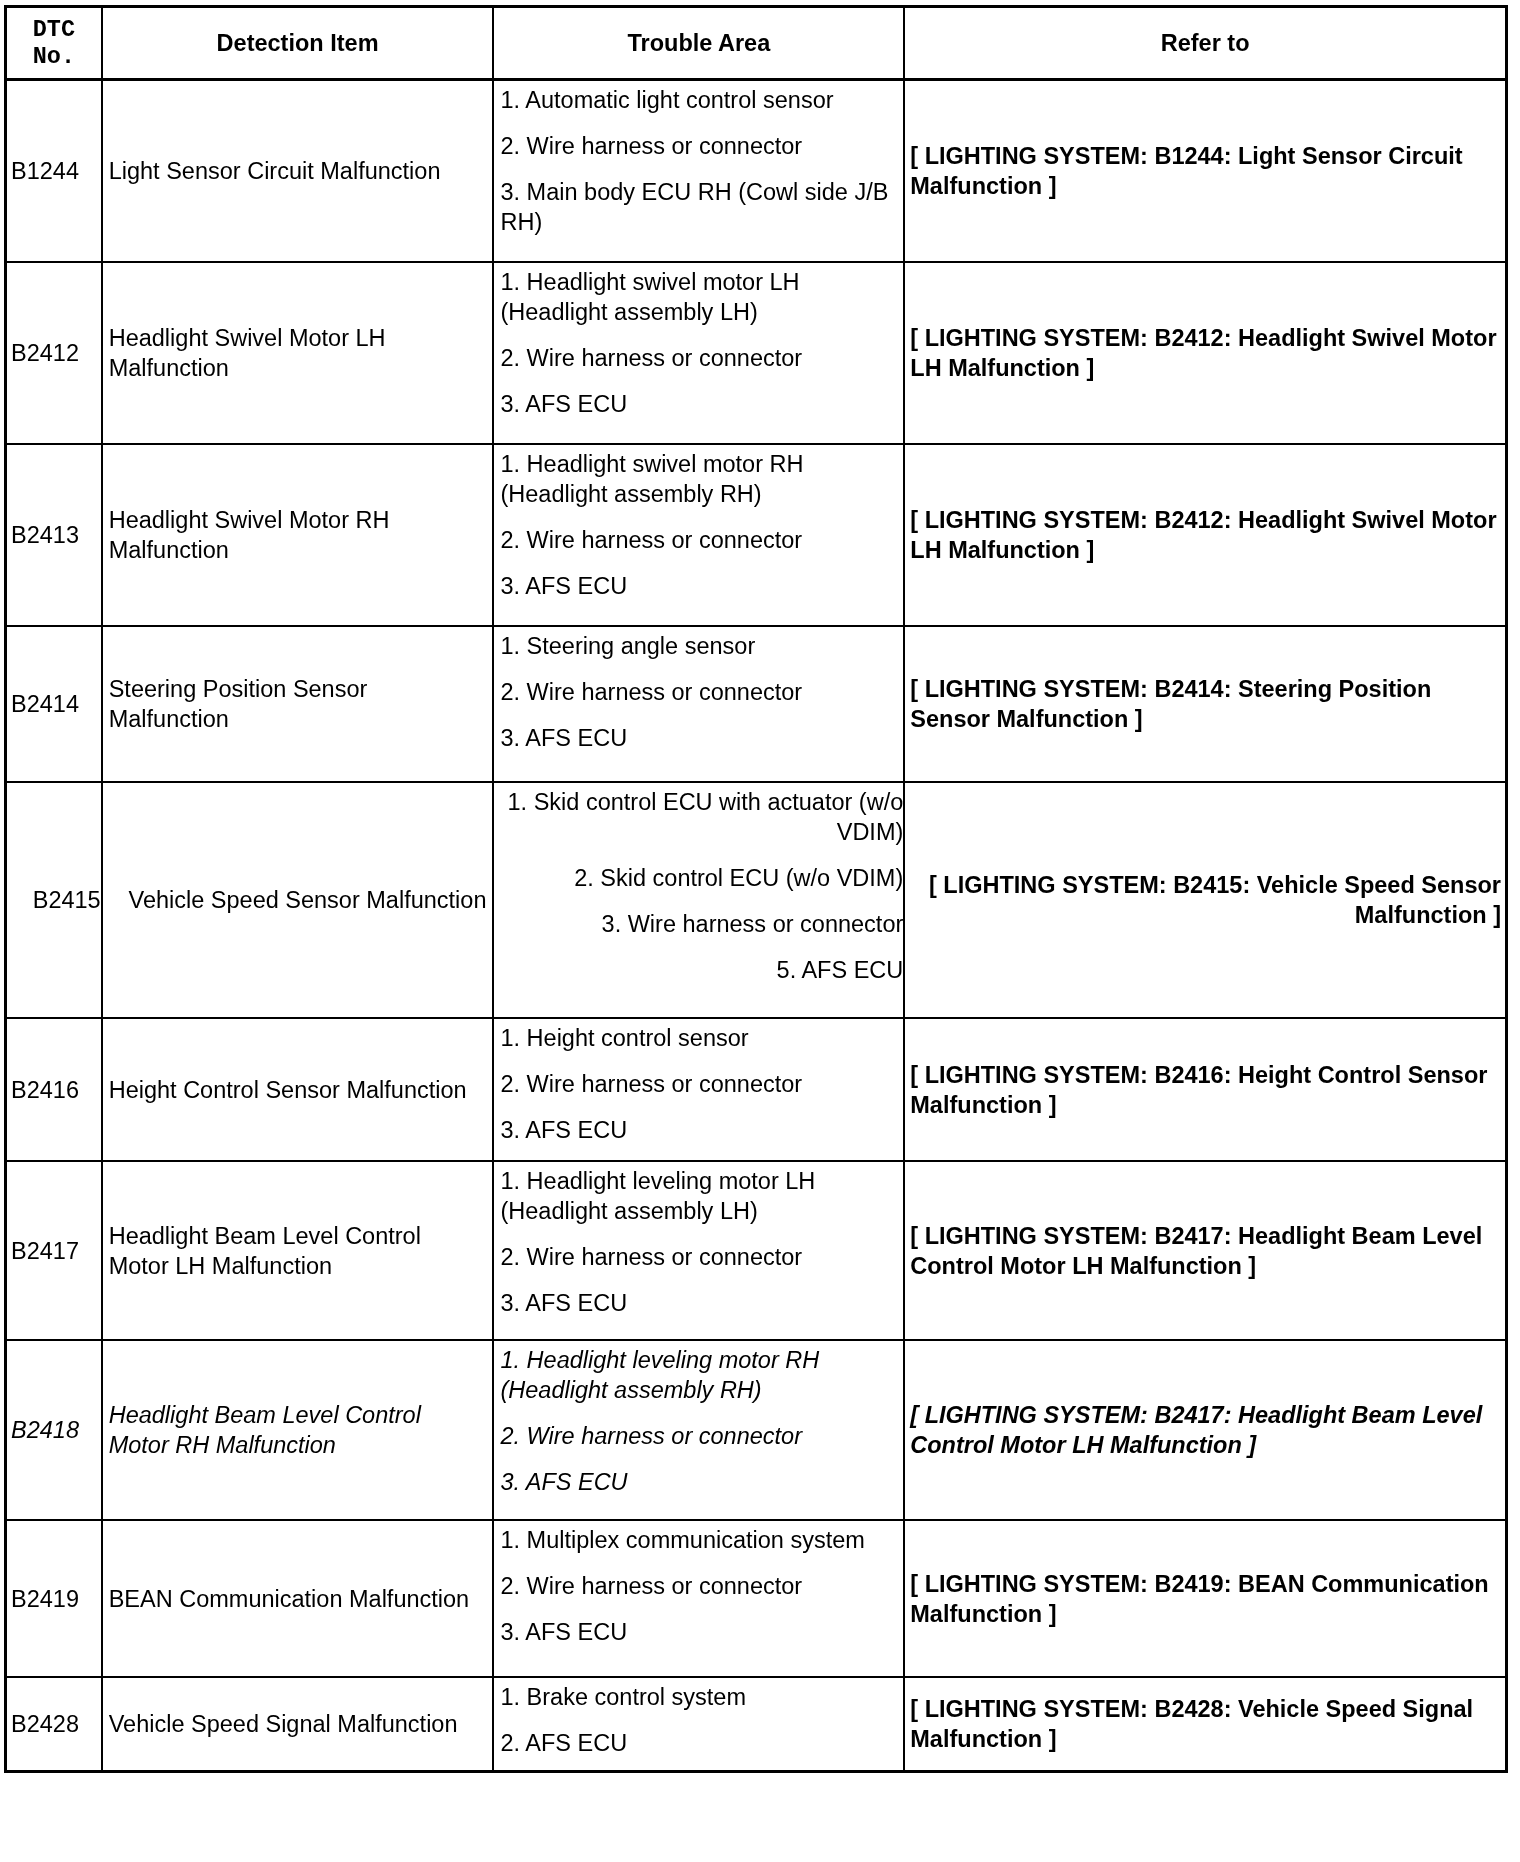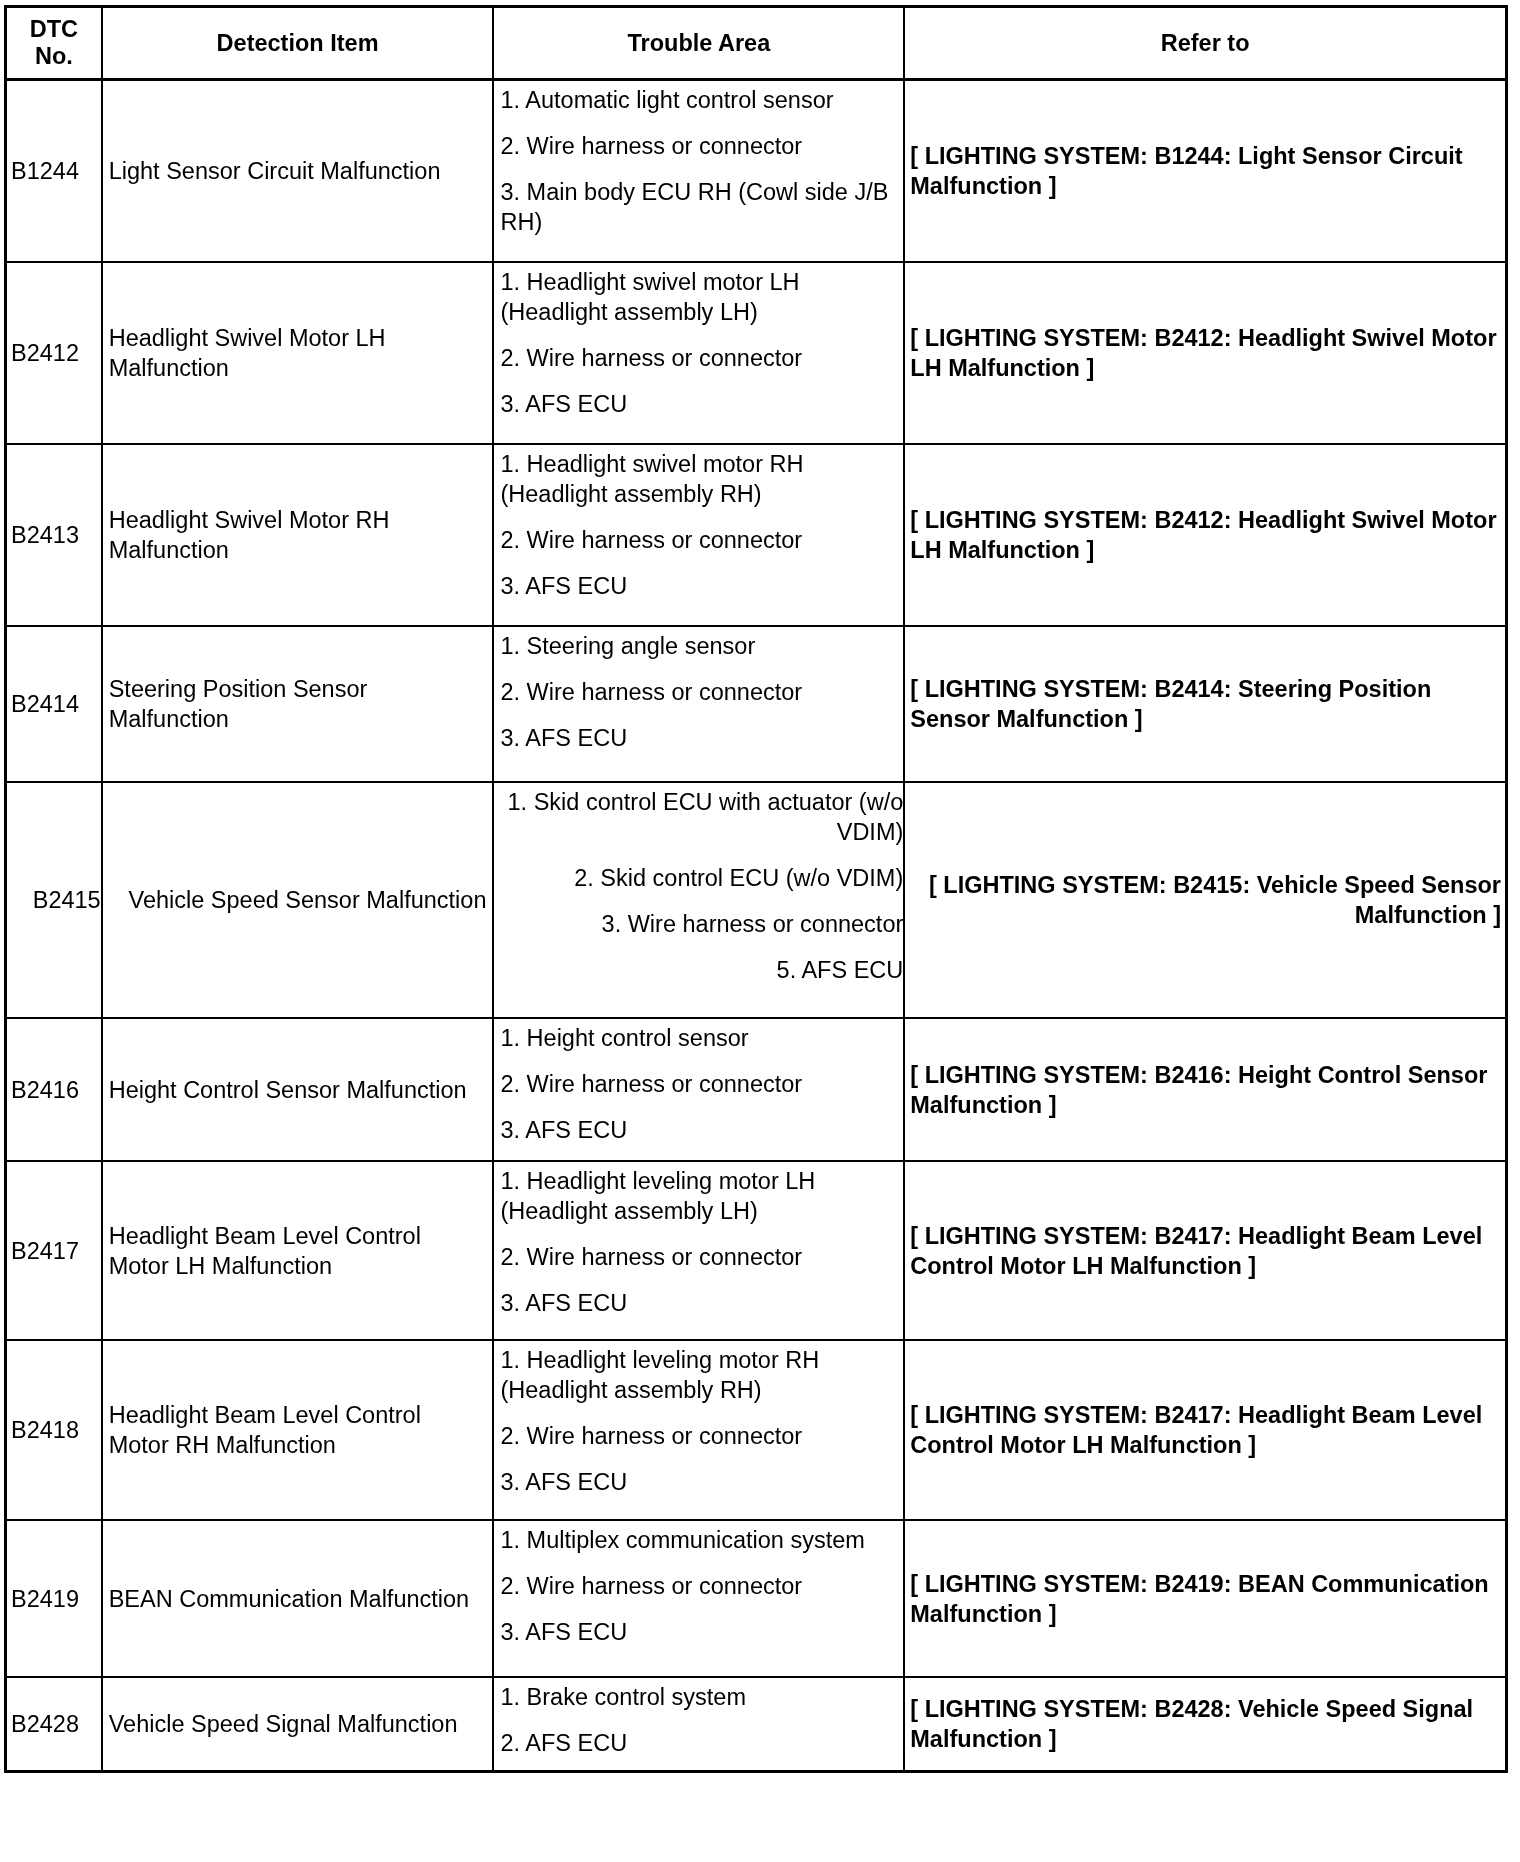--- a/index.html
+++ b/index.html
@@ -38,20 +38,21 @@
   }
   thead th {
     font-weight: bold;
     text-align: center;
     height: 70px;
     border-bottom: 3px solid #000;
   }
   th .hdr {
     display: block;
     line-height: 27px;
+    font-family: Liberation Mono, monospace;
   }
   td.dtc {
     padding-left: 4px;
     white-space: nowrap;
   }
   td.item {
     padding-left: 6px;
     padding-right: 6px;
   }
   td.area {
@@ -82,21 +83,21 @@
     text-decoration: none;
     cursor: pointer;
   }
   tr.r1 td { height: 180px; }
   tr.r2 td { height: 180px; }
   tr.r3 td { height: 180px; }
   tr.r4 td { height: 154px; }
   tr.r5 td { height: 234px; text-align: right; }
   tr.r6 td { height: 141px; }
   tr.r7 td { height: 177px; }
-  tr.r8 td { height: 178px; }
+  tr.r8 td { height: 178px; font-style: italic; }
   tr.r9 td { height: 155px; }
   tr.r10 td { height: 70px; }
   tr.r11 td { height: 92px; }
 </style>
 </head>
 <body>
 
 <table class="dtc-table">
   <colgroup>
     <col class="c1">

